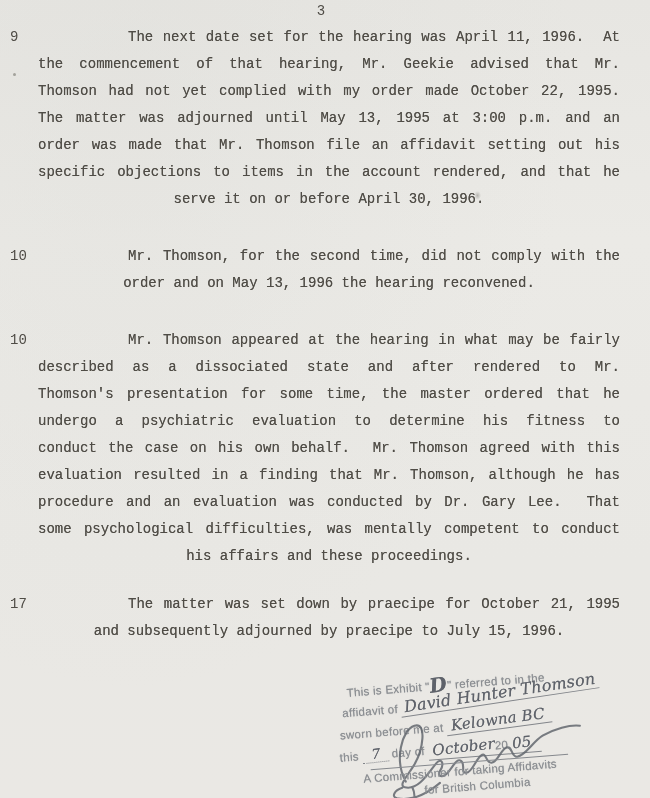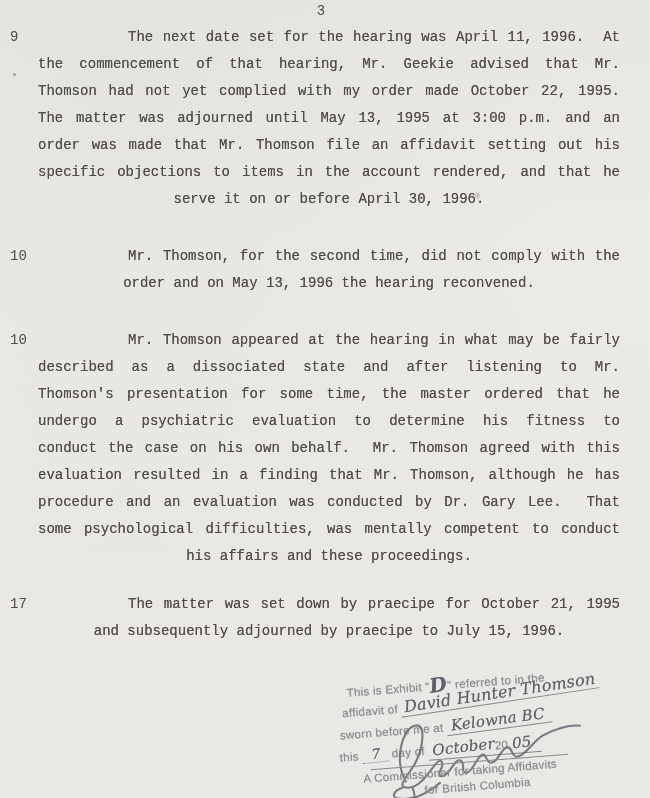--- a/index.html
+++ b/index.html
@@ -98,21 +98,21 @@
     <div class="ptext">
         <div class="tline just ind">Mr. Thomson, for the second time, did not comply with the</div>
         <div class="tline">order and on May 13, 1996 the hearing reconvened.</div>
       </div>
   </section>
 
   <section class="para" style="top:327px">
     <div class="pnum">10</div>
     <div class="ptext">
         <div class="tline just ind">Mr. Thomson appeared at the hearing in what may be fairly</div>
-        <div class="tline just">described as a dissociated state and after listening to Mr.</div>
+        <div class="tline just">described as a dissociated state and after rendered to Mr.</div>
         <div class="tline just">Thomson's presentation for some time, the master ordered that he</div>
         <div class="tline just">undergo a psychiatric evaluation to determine his fitness to</div>
         <div class="tline just">conduct the case on his own behalf.  Mr. Thomson agreed with this</div>
         <div class="tline just">evaluation resulted in a finding that Mr. Thomson, although he has</div>
         <div class="tline just">procedure and an evaluation was conducted by Dr. Gary Lee.  That</div>
         <div class="tline just">some psychological difficulties, was mentally competent to conduct</div>
         <div class="tline">his affairs and these proceedings.</div>
       </div>
   </section>
 

